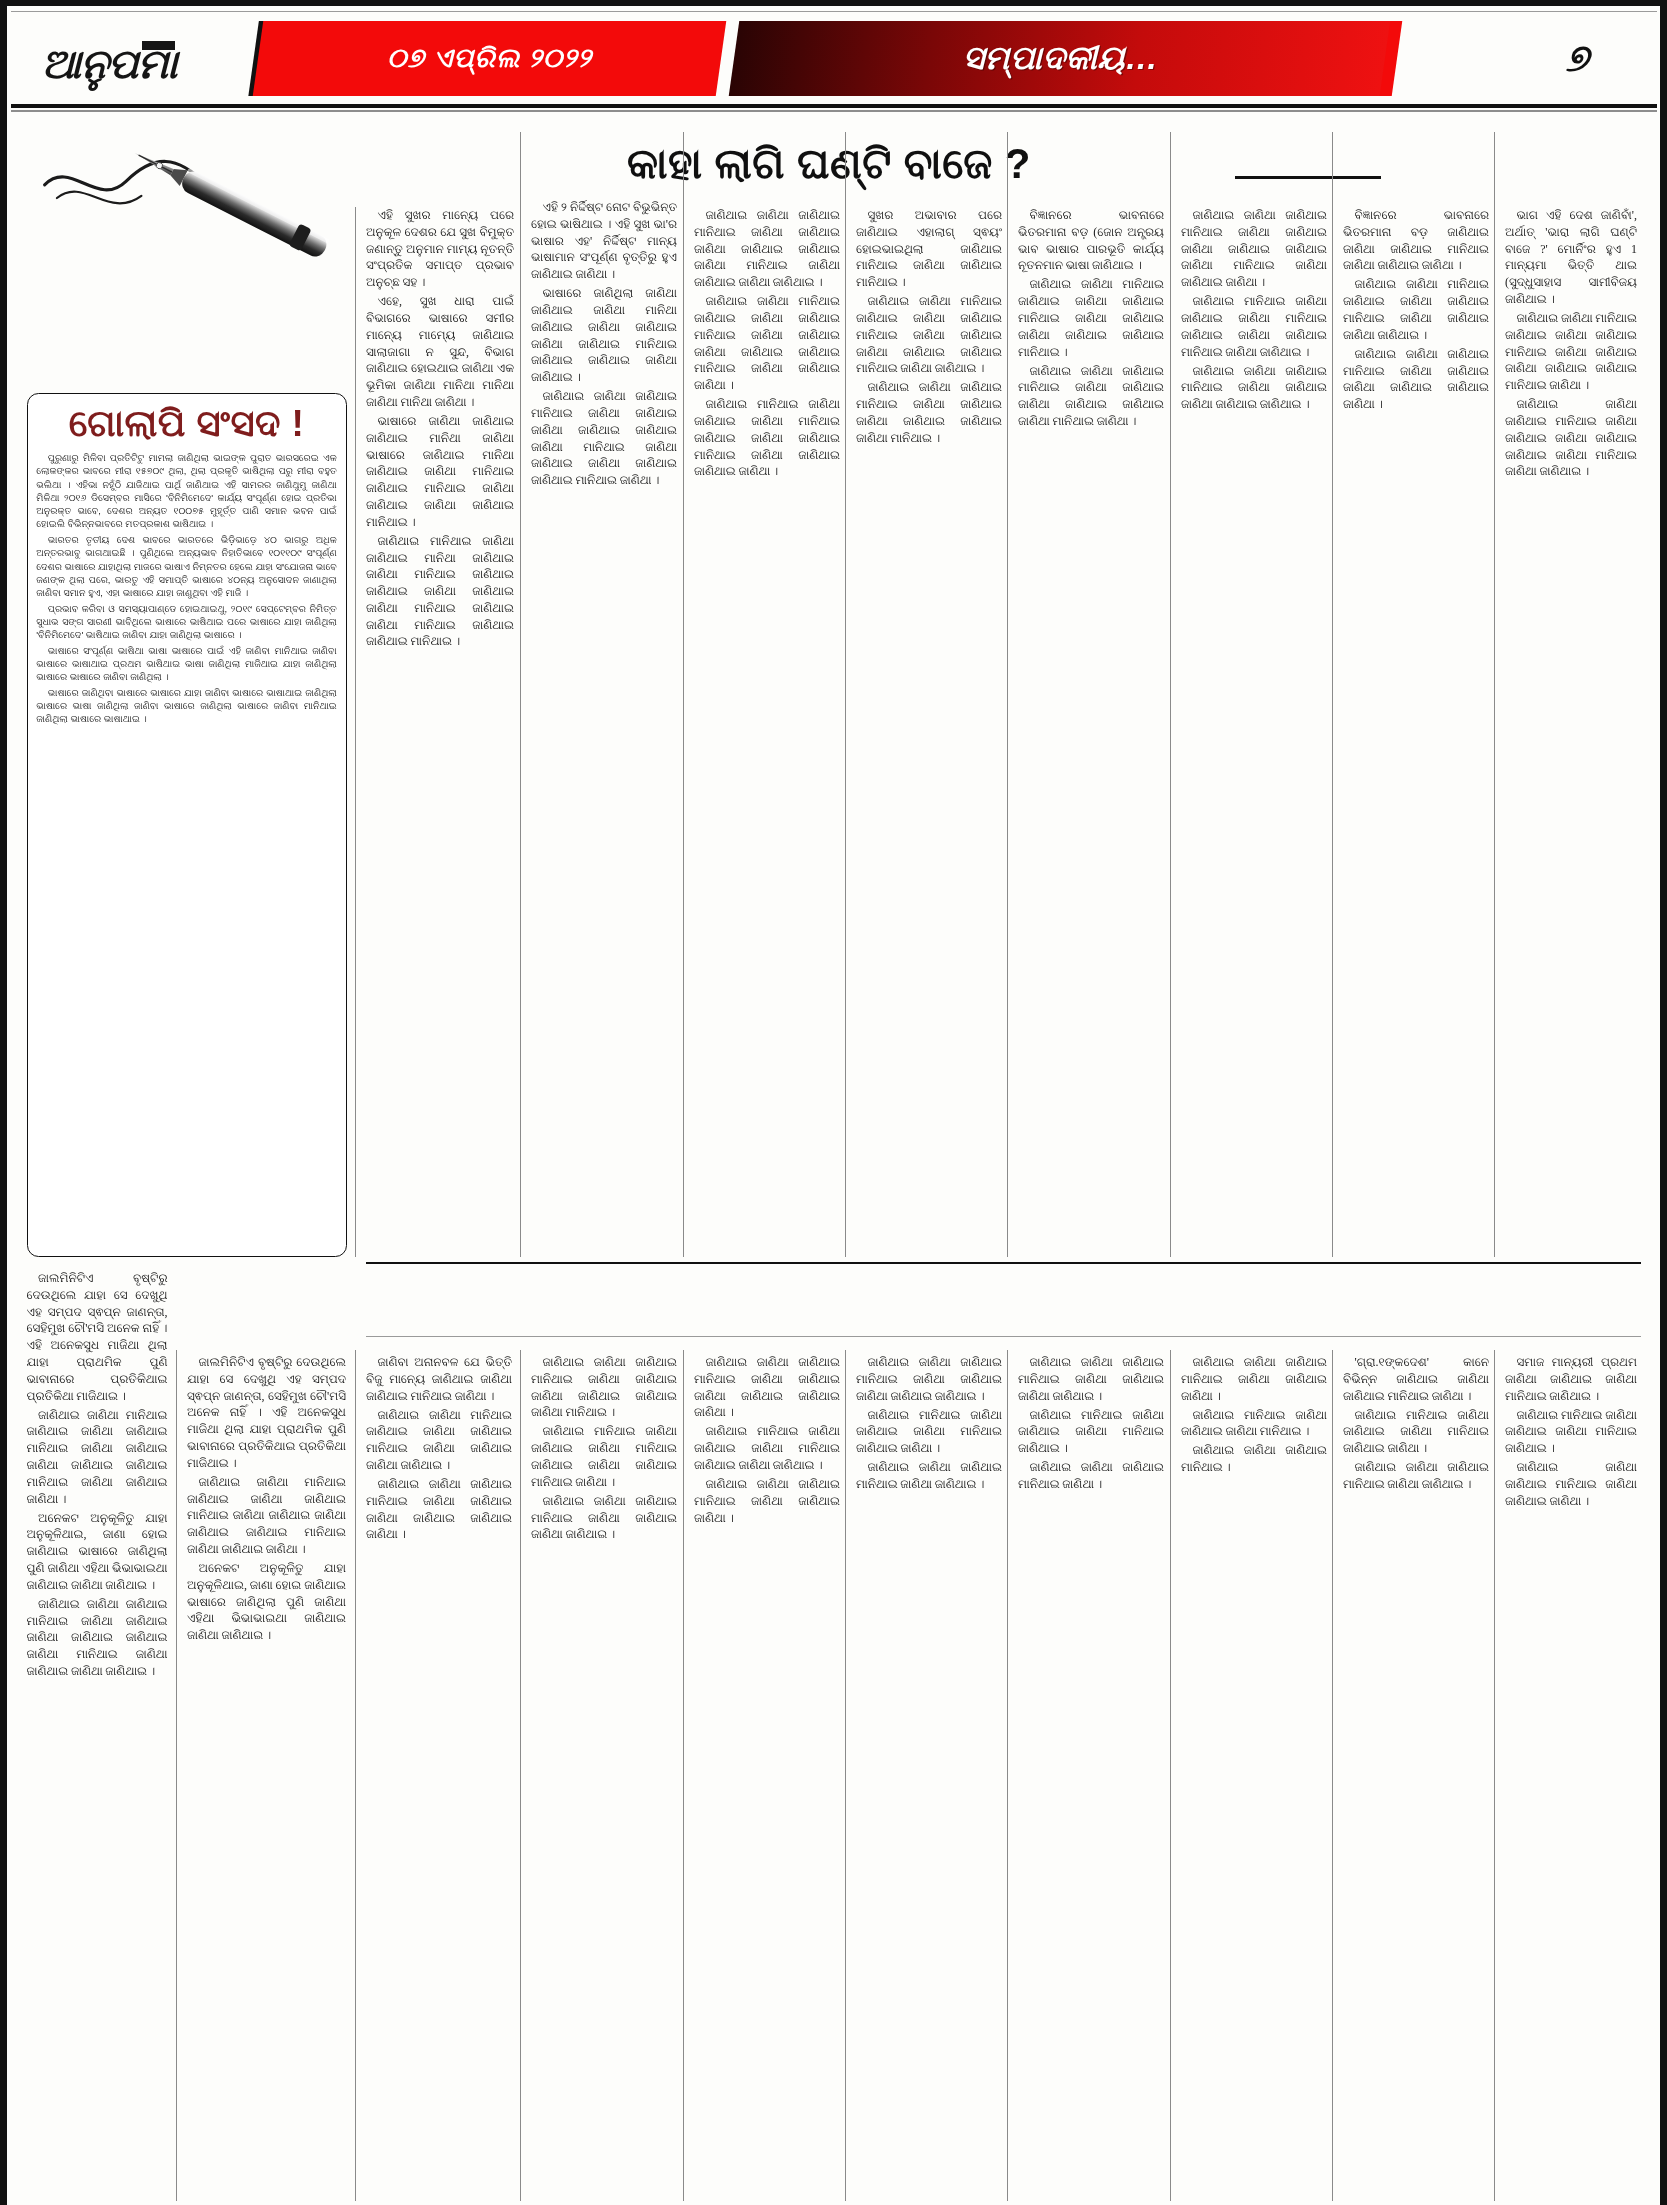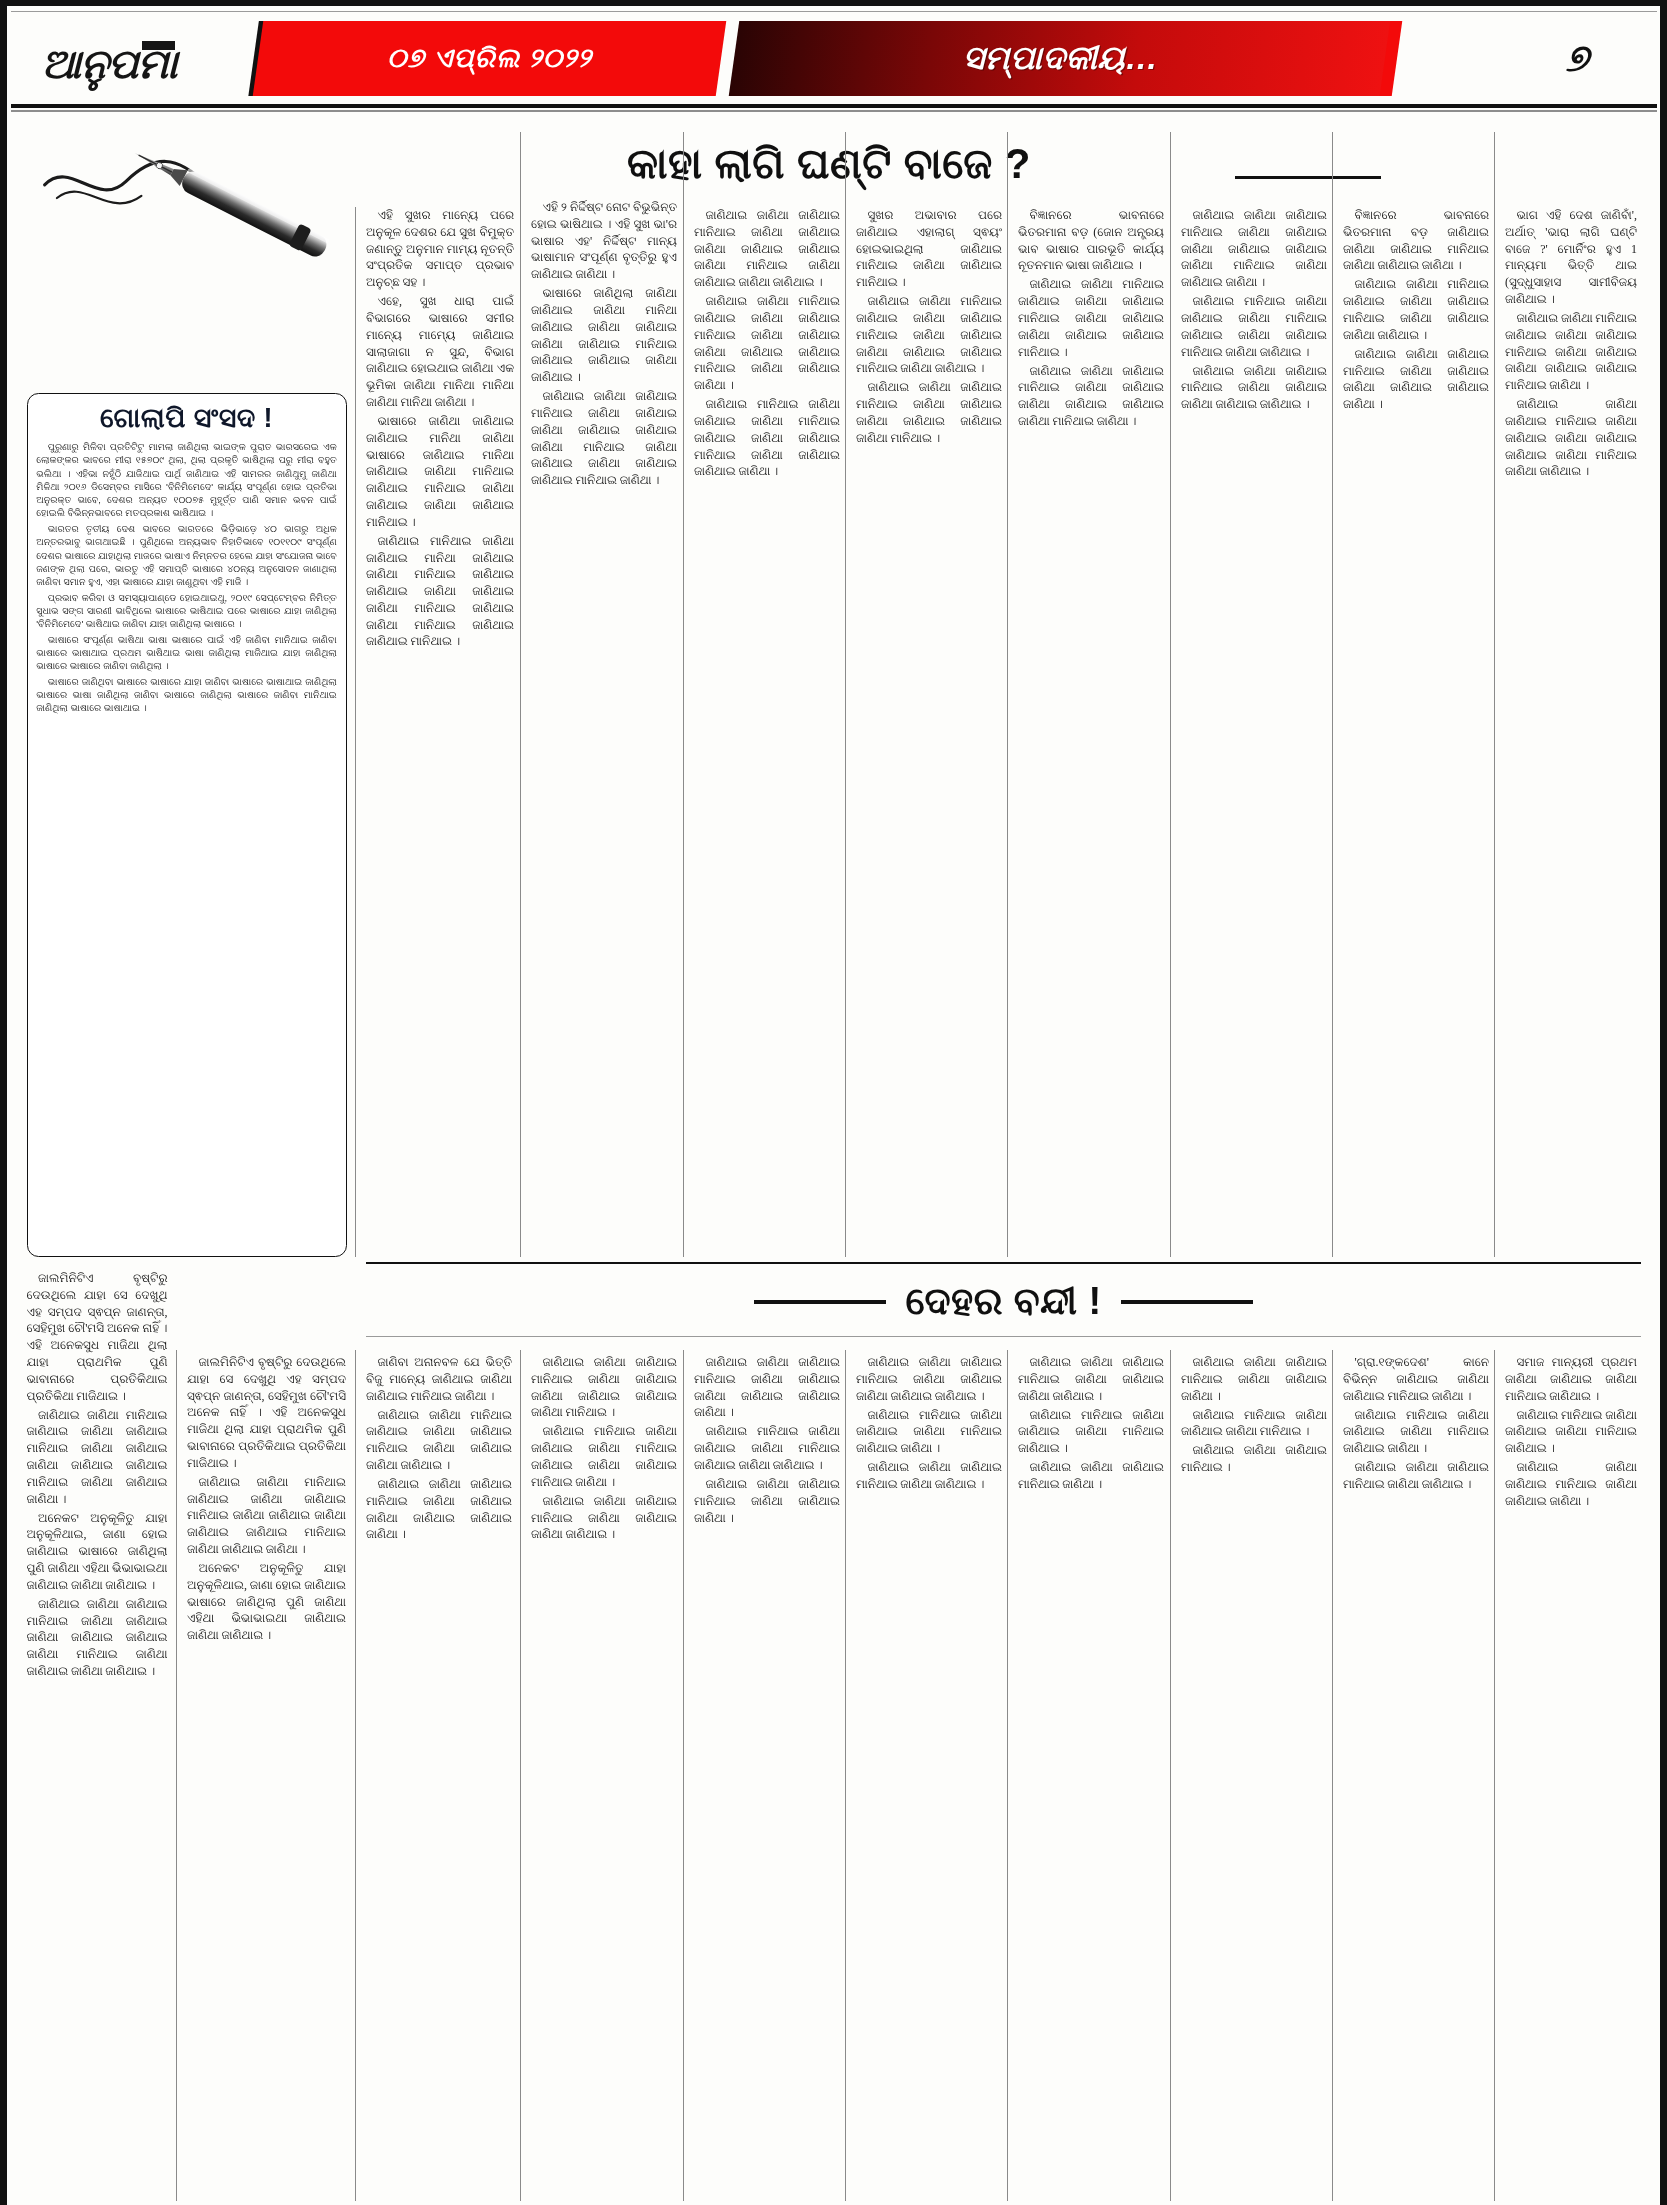--- a/index.html
+++ b/index.html
@@ -127,21 +127,21 @@
     position:absolute;
     border:1.8px solid #111;
     border-radius:11.5px;
     box-sizing:border-box;
     background:#ffffff;
     padding:6.2px 8.8px 8px 8.8px;
     overflow:hidden;
   }
   .box-title{
     text-align:center;
-    font-size:27px;font-weight:700;color:#0f172a;
+    font-size:37px;font-weight:700;color:#7f1d1d;
     margin:2.6px 0 6.2px 0;
     letter-spacing:0.4px;
     font-family:"Liberation Sans", sans-serif;
   }
   .box-body{
     font-family:Liberation Sans, sans-serif;
     font-size:9.5px;line-height:1.40;text-align:justify;color:#1a1a1a;
   }
   .box-body p{margin:0 0 2.2px 0;text-indent:11.5px;}
 
@@ -290,25 +290,20 @@
   </div>
 
   <div class="col" style="left:1505px;top:207px;width:132px;height:1048px;">
     <p>ଭାଗ ଏହି ଦେଶ ଜାଣିବାଁ', ଅର୍ଥାତ୍ 'ଭାରା ଲାଗି ଘଣ୍ଟି ବାଜେ ?' ମୋର୍ନିଂର ହୁଏ 1 ମାନ୍ୟମା ଭିତ୍ତି ଥାଇ (ସୁଦ୍ଧୁସାହାସ ସାମୀବିଜୟ ଜାଣିଥାଇ ।</p>
     <p>ଜାଣିଥାଇ ଜାଣିଥା ମାନିଥାଇ ଜାଣିଥାଇ ଜାଣିଥା ଜାଣିଥାଇ ମାନିଥାଇ ଜାଣିଥା ଜାଣିଥାଇ ଜାଣିଥା ଜାଣିଥାଇ ଜାଣିଥାଇ ମାନିଥାଇ ଜାଣିଥା ।</p>
     <p>ଜାଣିଥାଇ ଜାଣିଥା ଜାଣିଥାଇ ମାନିଥାଇ ଜାଣିଥା ଜାଣିଥାଇ ଜାଣିଥା ଜାଣିଥାଇ ଜାଣିଥାଇ ଜାଣିଥା ମାନିଥାଇ ଜାଣିଥା ଜାଣିଥାଇ ।</p>
   </div>
 
   <div class="hr-thick" style="left:366px;top:1262px;width:1275px;"></div>
 
-  <div class="sec-head" style="left:366px;top:1275px;width:1275px;height:53px;">
-    <span class="bar"></span>
-    <span class="t">ଦେହର ବନ୍ଦୀ !</span>
-    <span class="bar"></span>
-  </div>
 
   <div class="hr-thin" style="left:366px;top:1336px;width:1275px;"></div>
 
   <div class="vrule" style="left:176px;top:1350px;height:851px;"></div>
   <div class="vrule" style="left:355px;top:1350px;height:851px;"></div>
   <div class="vrule" style="left:520px;top:1350px;height:851px;"></div>
   <div class="vrule" style="left:683px;top:1350px;height:851px;"></div>
   <div class="vrule" style="left:845px;top:1350px;height:851px;"></div>
   <div class="vrule" style="left:1007px;top:1350px;height:851px;"></div>
   <div class="vrule" style="left:1170px;top:1350px;height:851px;"></div>

